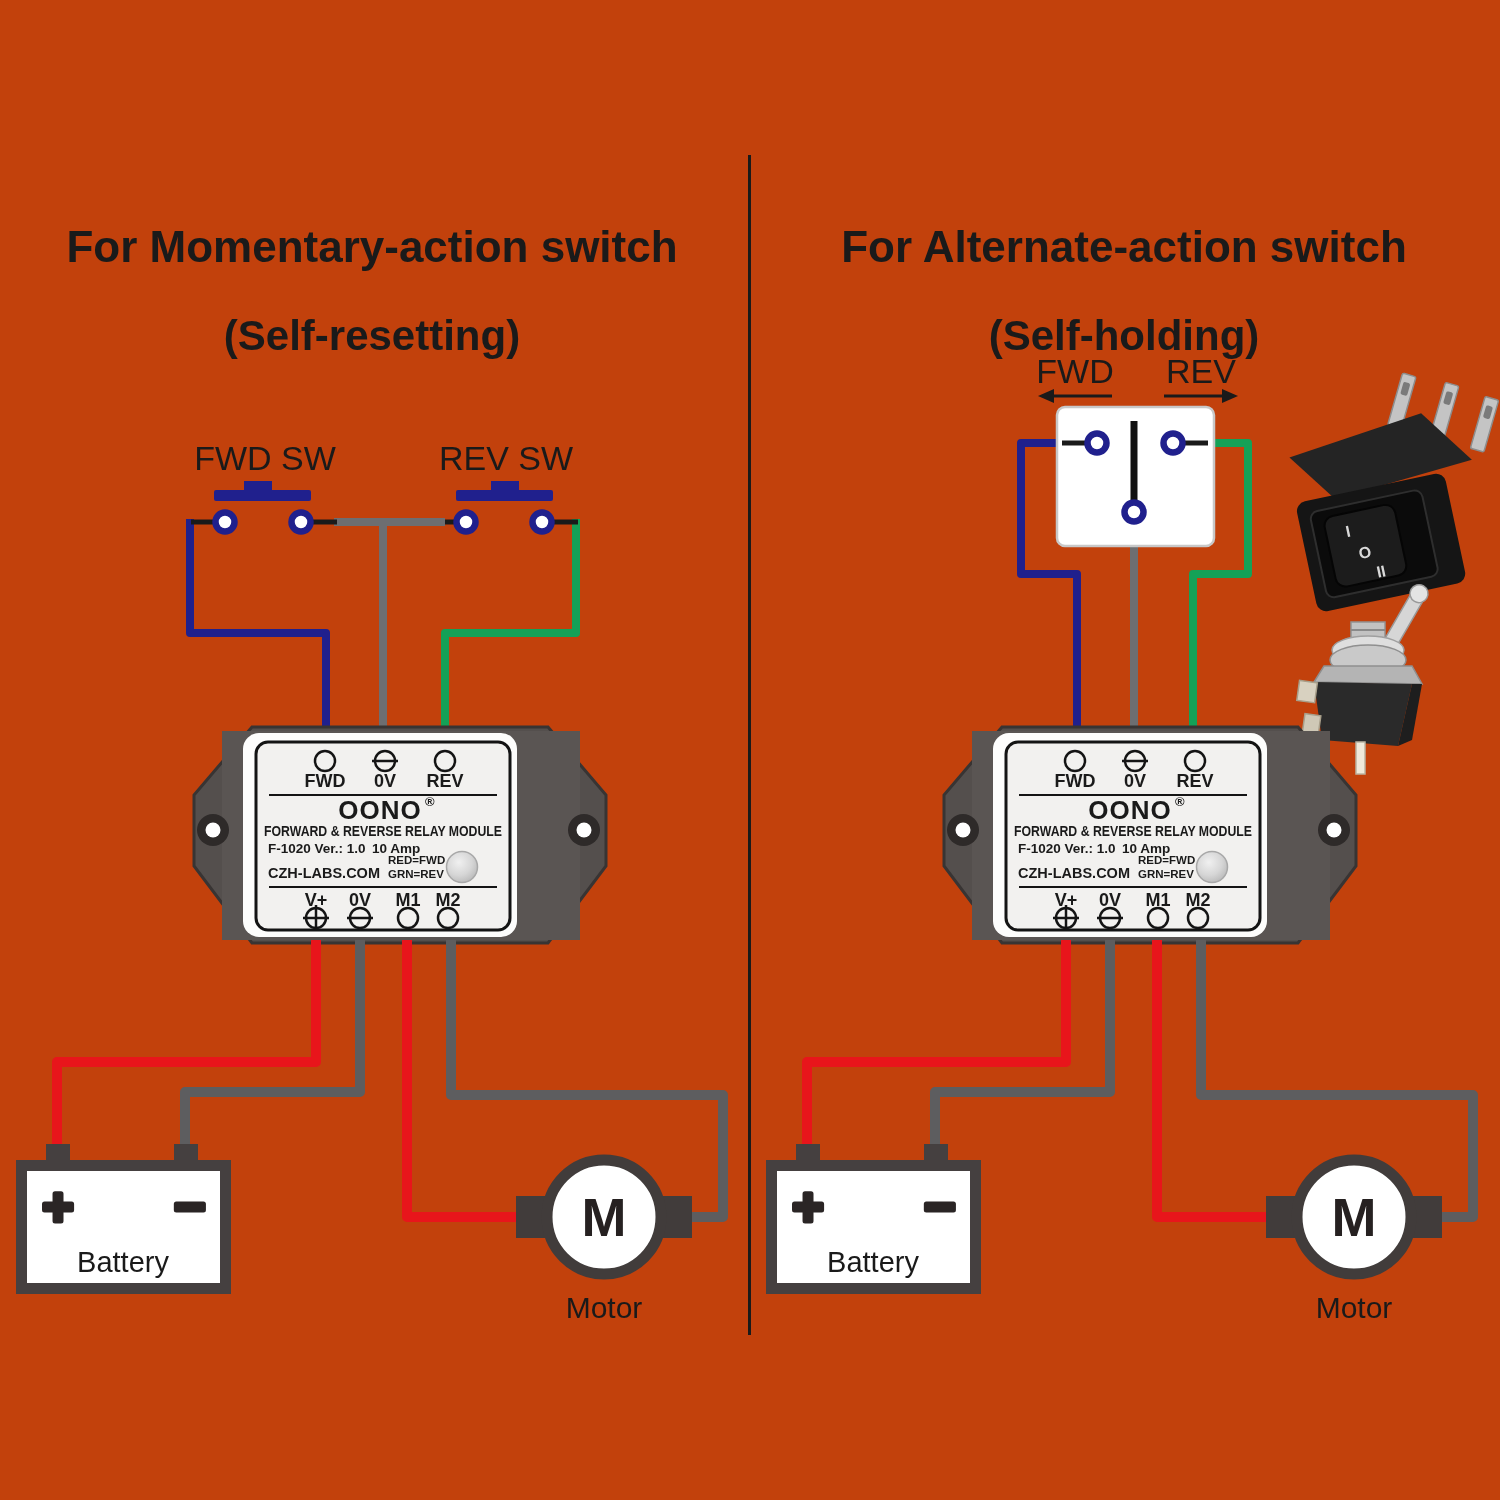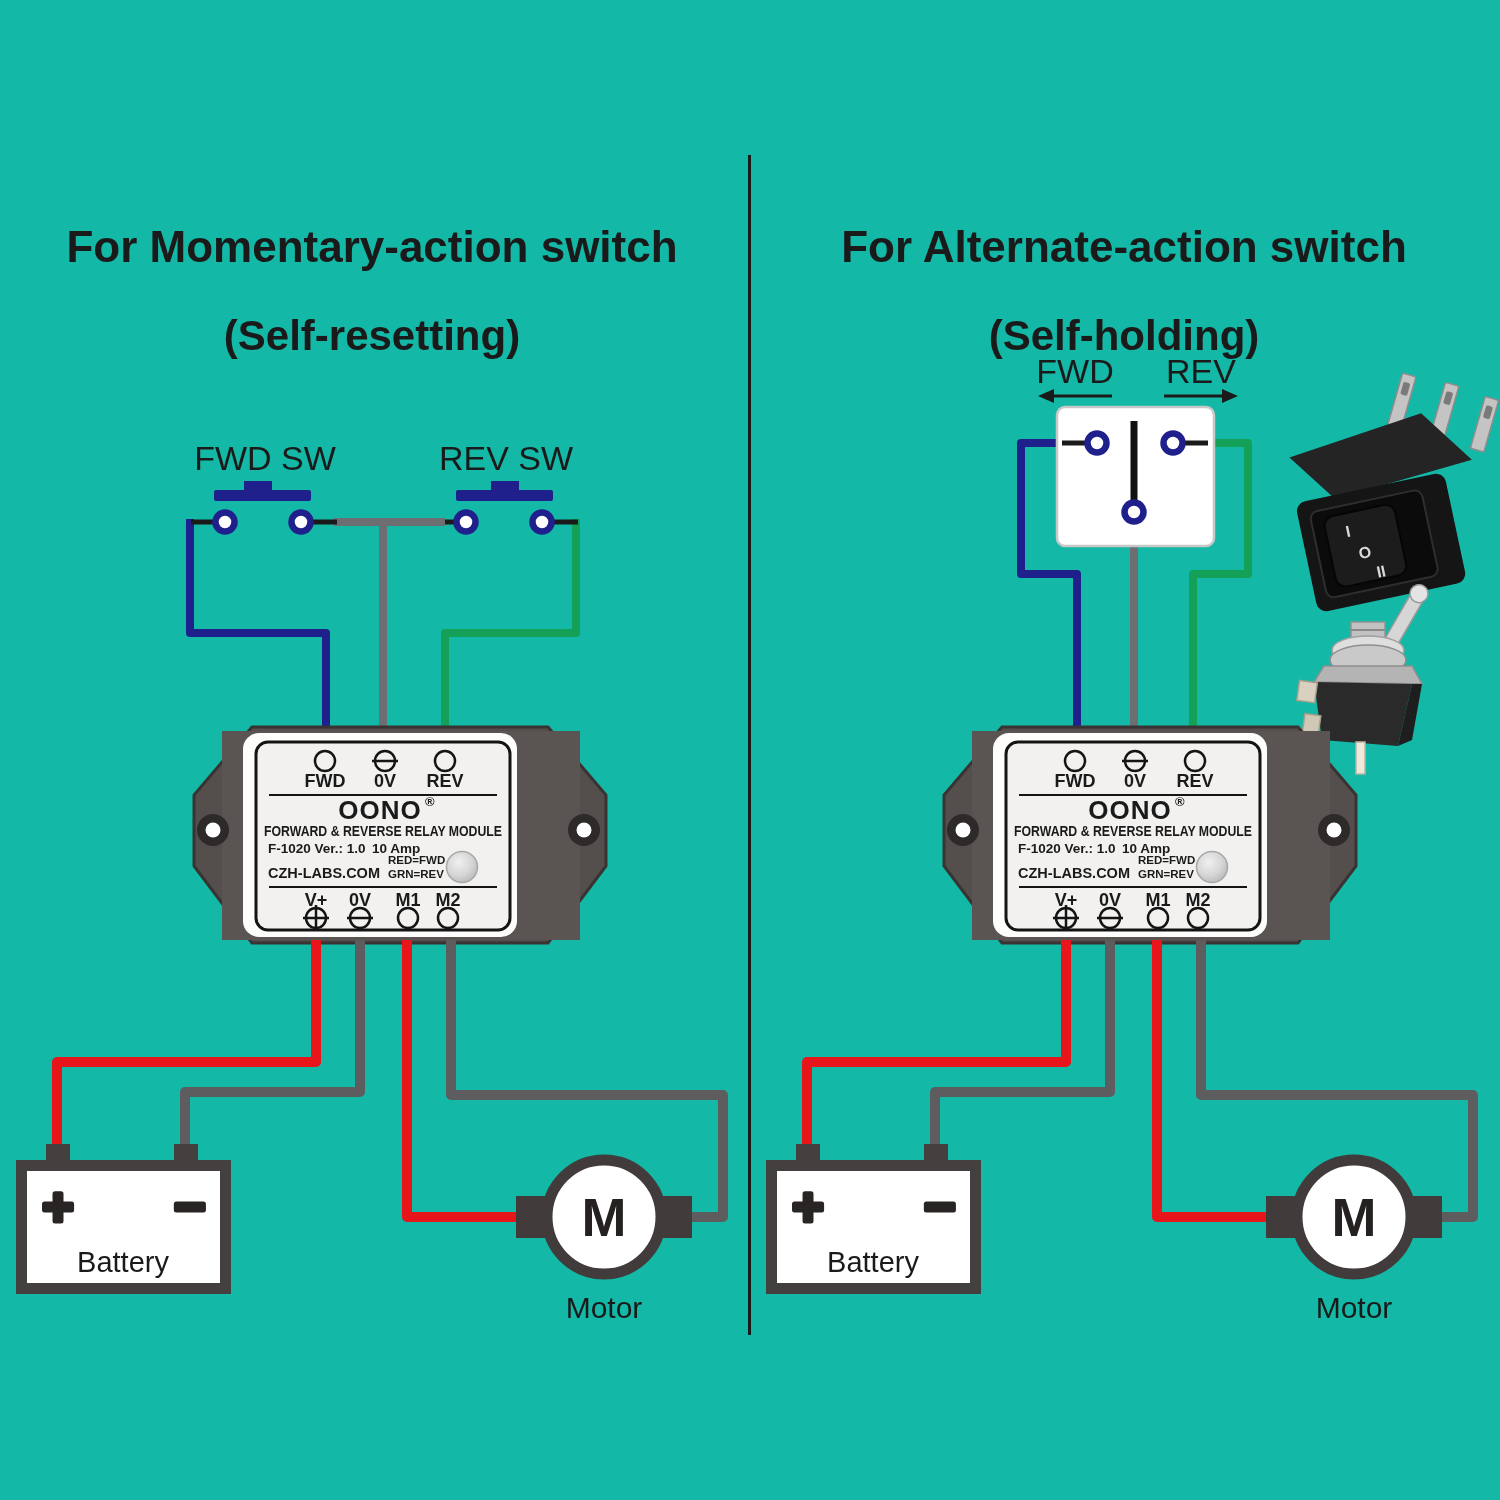--- a/index.html
+++ b/index.html
@@ -1,16 +1,16 @@
 <!DOCTYPE html>
 <html><head>
 <meta charset="utf-8">
 <style>
   html,body{margin:0;padding:0;background:#ffffff;}
-  .stage{position:relative;width:1500px;height:1500px;background:#14b8a6;overflow:hidden;}
+  .stage{position:relative;width:1500px;height:1500px;background:#c2410c;overflow:hidden;}
   svg{display:block;}
   text{font-family:"Liberation Sans","DejaVu Sans",sans-serif;fill:#1a1a1a;}
   .title{font-size:44px;font-weight:bold;}
   .subtitle{font-size:42px;font-weight:bold;}
   .sw-label{font-size:34px;font-weight:400;}
   .dir-label{font-size:34px;font-weight:400;}
   .term-label{font-size:18px;font-weight:bold;}
   .brand{font-size:26px;font-weight:bold;letter-spacing:1px;}
   .reg{font-size:13px;font-weight:bold;}
   .mod-name{font-size:14px;font-weight:bold;}

